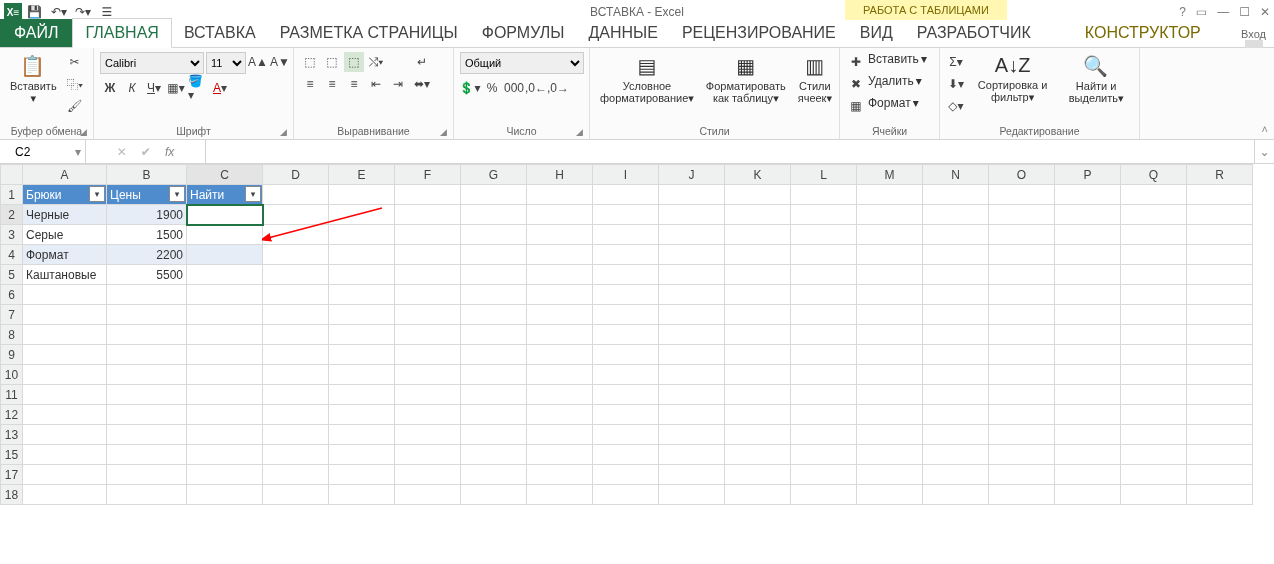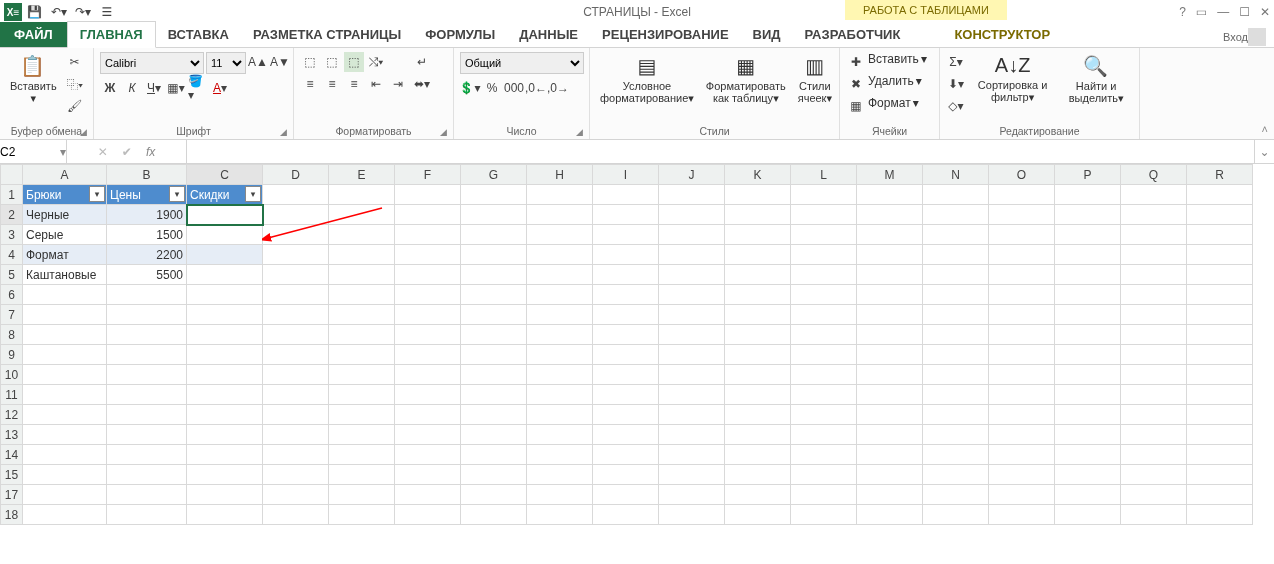--- a/index.html
+++ b/index.html
@@ -10,45 +10,45 @@
   .qat { display: flex; align-items: center; gap: 2px; padding-left: 4px; }
   .qat .xl-icon { width: 18px; height: 18px; background: #217346; color: #fff; display: flex; align-items: center; justify-content: center; font-size: 10px; font-weight: bold; }
   .qat .btn { width: 22px; height: 22px; display: flex; align-items: center; justify-content: center; color: #444; cursor: pointer; }
   .title-center { position: absolute; left: 50%; transform: translateX(-50%); font-size: 12px; color: #666; }
   .title-tools { position: absolute; left: 845px; top:0; text-align:center; }
   .title-tools .tool-tab { background: #fff7b2; color: #7a6a00; padding: 4px 18px; font-size: 11px; display:inline-block; }
   .win-controls { position: absolute; right: 4px; display: flex; gap: 10px; color: #777; }
 
   
   .ribbon-tabs { height: 24px; background: #fff; display: flex; align-items: flex-end; border-bottom: 1px solid #d4d4d4; padding-left: 0; position: relative;}
-  .ribbon-tabs .tab { padding: 5px 12px; font-size: 13px; color: #444; text-transform: uppercase; cursor: pointer; font-weight: bold; }
+  .ribbon-tabs .tab { padding: 5px 12px; font-size: 16px; color: #444; text-transform: uppercase; cursor: pointer; }
   .ribbon-tabs .tab.file { background: #217346; color: #fff; padding: 5px 14px; }
   .ribbon-tabs .tab.active { color: #217346; border: 1px solid #d4d4d4; border-bottom: 1px solid #fff; margin-bottom: -1px; background:#fff;}
   .ribbon-tabs .tab.context { color: #7a6a00; }
-  .ribbon-tabs .login { position:absolute; right: 8px; top:4px; color:#666; font-size:11px; display:flex; align-items:center; gap:0;}
+  .ribbon-tabs .login { position:absolute; right: 8px; top:4px; color:#666; font-size:11px; display:flex; align-items:center; gap:0;flex-direction:column;}
   .ribbon-tabs .login .avatar { width:18px; height:18px; background:#ddd;}
 
   
   .ribbon { height: 92px; background: #fbfbfb; border-bottom: 1px solid #d4d4d4; display: flex; position:relative;}
   .group { border-right: 1px solid #e0e0e0; padding: 4px 6px 2px 6px; display: flex; flex-direction: column; justify-content: space-between; }
   .group-body { display:flex; align-items:flex-start; gap:4px; flex:1;}
   .group-label { text-align:center; font-size: 10.5px; color:#666; padding-top:2px; position:relative;}
   .group-label .launcher { position:absolute; right:0; bottom:0; font-size:9px; color:#888;}
   .bigbtn { display:flex; flex-direction:column; align-items:center; gap:2px; padding: 2px 4px; cursor:pointer; }
   .bigbtn .ic { font-size: 20px; }
   .bigbtn .lbl { font-size:11px; line-height:12px; text-align:center;}
   .smbtn { width:20px; height:20px; display:flex; align-items:center; justify-content:center; color:#444; cursor:pointer; font-size:12px;}
   .col { display:flex; flex-direction:column; gap:2px;}
   .row { display:flex; gap:2px; align-items:flex-start;}
   select.combo { height:22px; font-size:11px; border:1px solid #ccc;}
   .collapse { position:absolute; right:6px; bottom:4px; color:#888; font-size:11px; cursor:pointer;}
 
   
   .namebox-row { height: 24px; border-bottom: 1px solid #d4d4d4; display:flex; align-items:stretch;}
-  .namebox { width: 67px; border-right:1px solid #d4d4d4; display:flex; align-items:center; padding: 0 4px; justify-content:center;}
+  .namebox { width: 86px; border-right:1px solid #d4d4d4; display:flex; align-items:center; padding: 0 4px; justify-content:flex-end;}
   .namebox input { border:none; width:60px; font-size:12px; outline:none;}
   .fx-btns { width: 120px; border-right:1px solid #d4d4d4; display:flex; align-items:center; justify-content:center; gap:14px; color:#bbb;}
   .fx-btns .fx { font-style:italic; color:#888;}
   .formula-input { flex:1; padding:0 6px; font-size:12px;}
   .fb-expand { width:20px; display:flex; align-items:center; justify-content:center; color:#888; border-left:1px solid #d4d4d4;}
 
   
   .sheet-wrap { position: relative; }
   .sheet { border-collapse: collapse; table-layout: fixed; }
   .sheet th, .sheet td { border: 1px solid #d9d9d9; height: 20px; padding: 0 3px; font-size: 12px; background:#fff;}
@@ -73,21 +73,21 @@
 <body>
 
 <div class="titlebar">
   <div class="qat">
     <div class="xl-icon">X≡</div>
     <div class="btn">💾</div>
     <div class="btn"><span>↶</span>▾</div>
     <div class="btn"><span>↷</span>▾</div>
     <div class="btn">☰</div>
   </div>
-  <div class="title-center">СТРАНИЦЫ - Excel</div>
+  <div class="title-center">ВСТАВКА - Excel</div>
   <div class="title-tools">
     <span class="tool-tab">РАБОТА С ТАБЛИЦАМИ</span>
   </div>
   <div class="win-controls">
     <span>?</span>
     <span>▭</span>
     <span>—</span>
     <span>☐</span>
     <span>✕</span>
   </div>
@@ -166,21 +166,21 @@
           <div class="smbtn">≡</div>
           <div class="smbtn">⇤</div>
           <div class="smbtn">⇥</div>
         </div>
       </div>
       <div class="col">
         <div class="smbtn">↵</div>
         <div class="smbtn">⬌▾</div>
       </div>
     </div>
-    <div class="group-label"><span>Форматировать</span><span class="launcher">◢</span></div>
+    <div class="group-label"><span>Выравнивание</span><span class="launcher">◢</span></div>
   </div>
 
   <div class="group" style="width:136px">
     <div class="group-body" style="flex-direction:column; gap:4px;">
       <select class="combo" style="width:124px"><option>Общий</option></select>
       <div class="row">
         <div class="smbtn">💲▾</div>
         <div class="smbtn">%</div>
         <div class="smbtn">000</div>
         <div class="smbtn">,0←</div>
@@ -297,21 +297,21 @@
     <th>N</th>
     <th>O</th>
     <th>P</th>
     <th>Q</th>
     <th>R</th>
   </tr>
   <tr>
     <th class="rowhdr">1</th>
     <td class="tbl-hdr"><span>Брюки</span><span class="dd">▾</span></td>
     <td class="tbl-hdr"><span>Цены</span><span class="dd">▾</span></td>
-    <td class="tbl-hdr"><span>Скидки</span><span class="dd">▾</span></td>
+    <td class="tbl-hdr"><span>Найти</span><span class="dd">▾</span></td>
     <td></td>
           <td></td>
           <td></td>
           <td></td>
           <td></td>
           <td></td>
           <td></td>
           <td></td>
           <td></td>
           <td></td>
@@ -548,41 +548,20 @@
           <td></td>
           <td></td>
           <td></td>
           <td></td>
           <td></td>
           <td></td>
           <td></td>
         </tr>
   <tr>
           <th class="rowhdr">13</th>
-          <td></td>
-          <td></td>
-          <td></td>
-          <td></td>
-          <td></td>
-          <td></td>
-          <td></td>
-          <td></td>
-          <td></td>
-          <td></td>
-          <td></td>
-          <td></td>
-          <td></td>
-          <td></td>
-          <td></td>
-          <td></td>
-          <td></td>
-          <td></td>
-        </tr>
-  <tr>
-          <th class="rowhdr">14</th>
           <td></td>
           <td></td>
           <td></td>
           <td></td>
           <td></td>
           <td></td>
           <td></td>
           <td></td>
           <td></td>
           <td></td>

